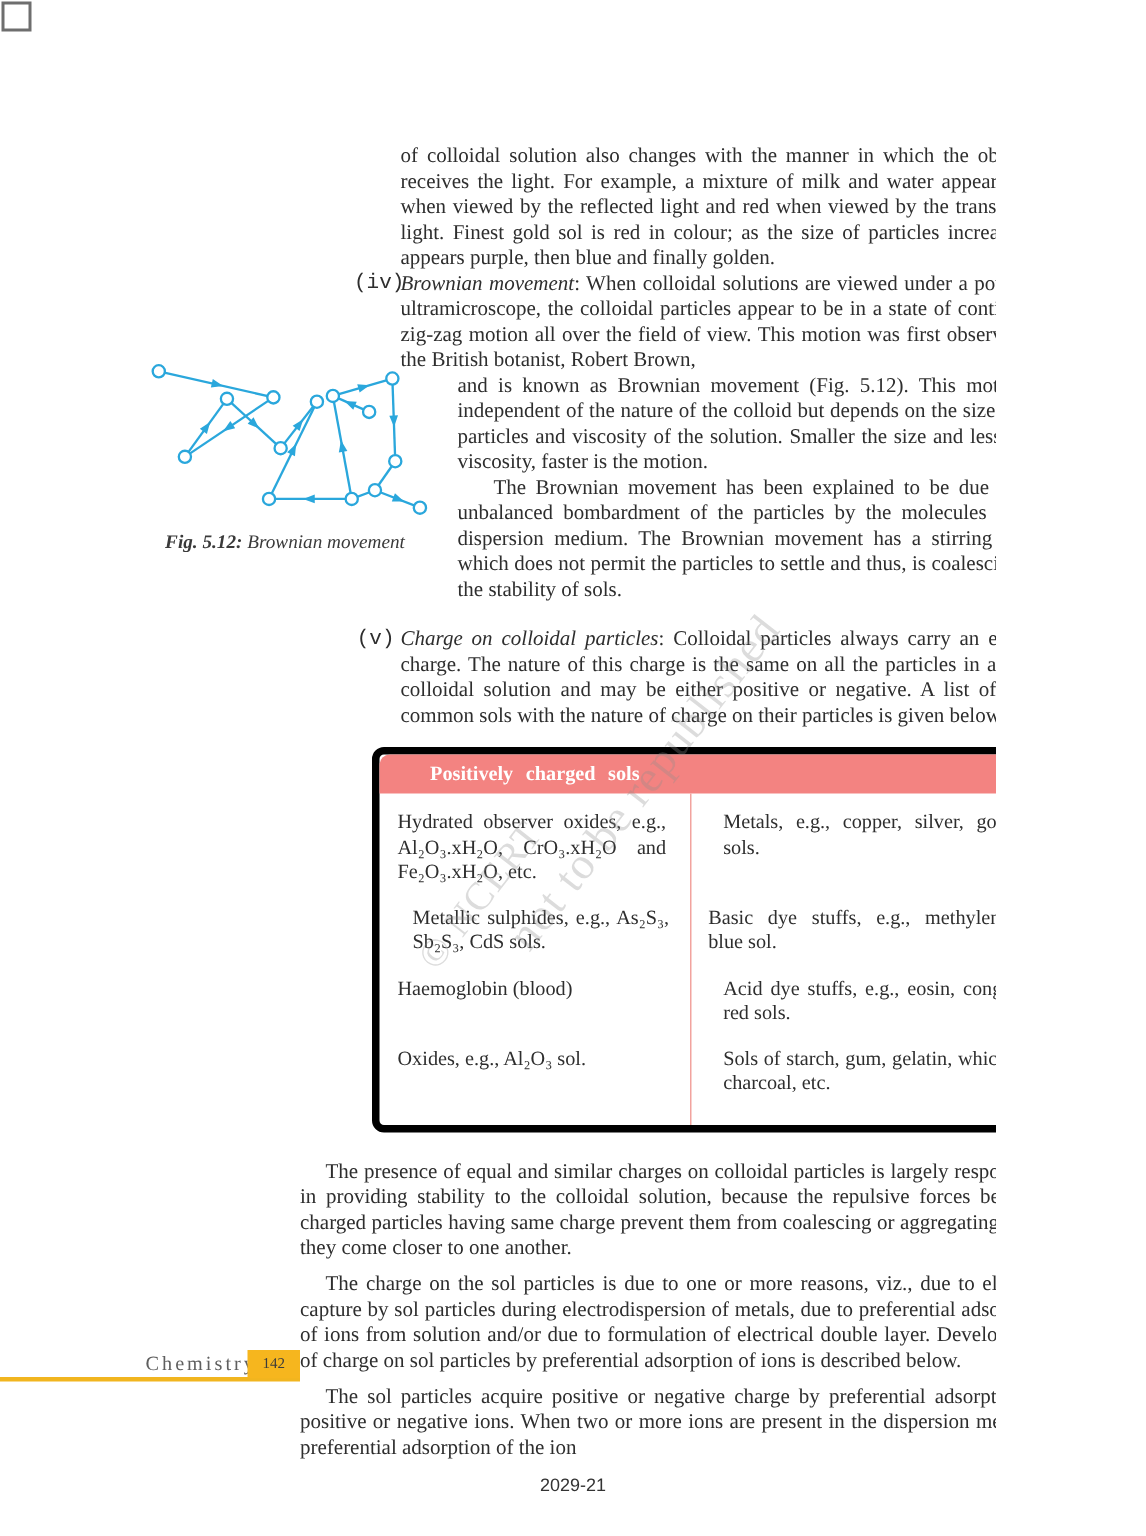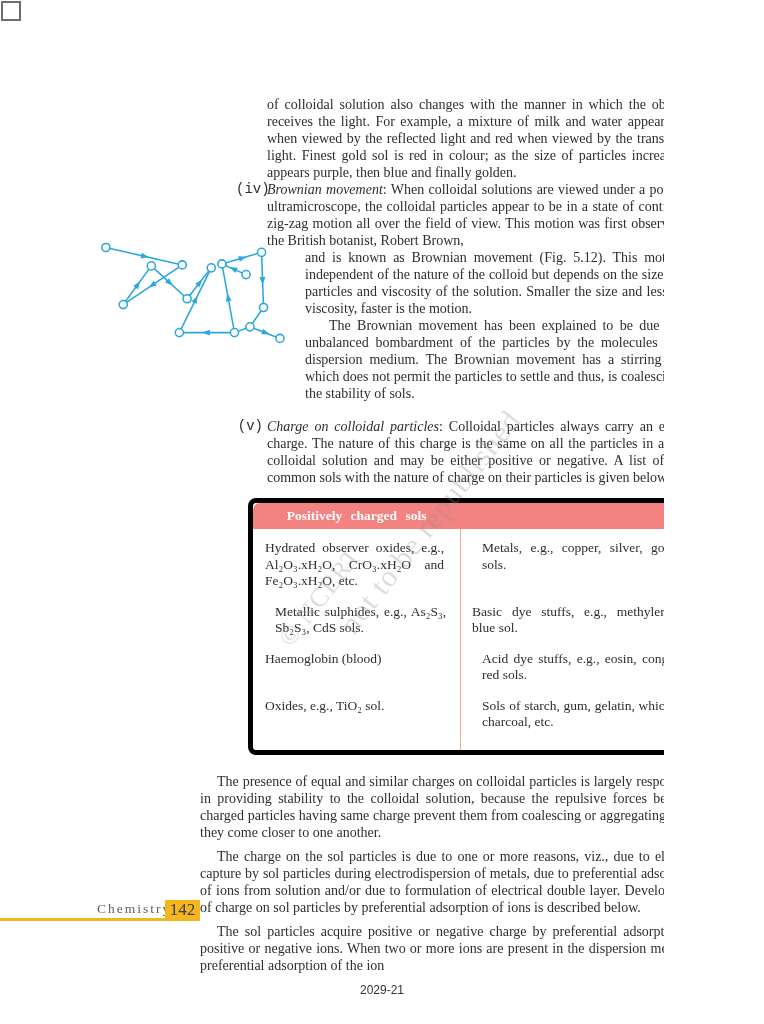--- a/index.html
+++ b/index.html
@@ -55,21 +55,21 @@
   
   .wm { position:absolute; transform:rotate(-52deg); color:#8d8d8d; opacity:0.30;
     white-space:nowrap; pointer-events:none; letter-spacing:1px; }
   .wm1 { left:262px; top:582px; font-size:26px; }
   .wm2 { left:230px; top:505px; width:400px; text-align:center; font-size:30px; }
   
   .footer-line { position:absolute; left:0; top:918px; width:200px; height:3px; background:#f1b51f; }
   .footer-subject { position:absolute; left:97px; top:901px; font-size:13.5px;
     letter-spacing:2px; color:#5f5f5f; }
   .footer-pagenum { position:absolute; left:165px; top:900px; width:35px; height:19px;
-    background:#f6b61e; color:#3c3c3c; font-size:17px; text-align:center; line-height:19px; }
+    background:#f6b61e; color:#3c3c3c; font-size:10px; text-align:center; line-height:19px; }
   .footer-year { position:absolute; left:0; top:983px; width:764px; text-align:center;
     font-family:"Liberation Sans","DejaVu Sans",sans-serif; font-size:12px; color:#333; }
 </style>
 </head>
 <body>
 
 <div class="page">
 
   <div class="reg-square"></div>
 
@@ -117,20 +117,21 @@
               <circle cx="127" cy="36" r="4.2" fill="#fff" stroke="#2aa7dc" stroke-width="1.6"></circle>
               <circle cx="138" cy="32" r="4.2" fill="#fff" stroke="#2aa7dc" stroke-width="1.6"></circle>
               <circle cx="179" cy="20" r="4.2" fill="#fff" stroke="#2aa7dc" stroke-width="1.6"></circle>
               <circle cx="163" cy="43" r="4.2" fill="#fff" stroke="#2aa7dc" stroke-width="1.6"></circle>
               <circle cx="181" cy="77" r="4.2" fill="#fff" stroke="#2aa7dc" stroke-width="1.6"></circle>
               <circle cx="94" cy="103" r="4.2" fill="#fff" stroke="#2aa7dc" stroke-width="1.6"></circle>
               <circle cx="151" cy="103" r="4.2" fill="#fff" stroke="#2aa7dc" stroke-width="1.6"></circle>
               <circle cx="167" cy="97" r="4.2" fill="#fff" stroke="#2aa7dc" stroke-width="1.6"></circle>
               <circle cx="198" cy="109" r="4.2" fill="#fff" stroke="#2aa7dc" stroke-width="1.6"></circle>
             </svg>
+          <div class="figcaption"><span class="cap-label">Fig. 5.12:</span> <span class="cap-text">Brownian movement</span></div>
         </div><span>and is known as Brownian movement (Fig. 5.12). This motion is independent of the nature of the colloid but depends on the size of the particles and viscosity of the solution. Smaller the size and lesser the viscosity, faster is the motion.</span>
       </div>
       <div class="par indent24">The Brownian movement has been explained to be due to the unbalanced bombardment of the particles by the molecules of the dispersion medium. The Brownian movement has a stirring effect which does not permit the particles to settle and thus, is coalescing for the stability of sols.</div>
     </div>
 
     <div class="item item-v">
       <span class="item-label">(v)</span>
       <div class="par"><span class="term">Charge on colloidal particles</span><span>: Colloidal particles always carry an electric charge. The nature of this charge is the same on all the particles in a given colloidal solution and may be either positive or negative. A list of some common sols with the nature of charge on their particles is given below:</span></div>
     </div>
 
@@ -138,21 +139,21 @@
       <div class="thead">
         <div>Positively charged sols</div>
       </div>
       <div class="tbody" id="sols-body">
           <div class="td left">Hydrated observer oxides, e.g., Al₂O₃.xH₂O, CrO₃.xH₂O and Fe₂O₃.xH₂O, etc.</div>
           <div class="td right">Metals, e.g., copper, silver, gold sols.</div>
           <div class="td right">Metallic sulphides, e.g., As₂S₃, Sb₂S₃, CdS sols.</div>
           <div class="td left">Basic dye stuffs, e.g., methylene blue sol.</div>
           <div class="td left">Haemoglobin (blood)</div>
           <div class="td right">Acid dye stuffs, e.g., eosin, congo red sols.</div>
-          <div class="td left">Oxides, e.g., TiO₂ sol.</div>
+          <div class="td left">Oxides, e.g., Al₂O₃ sol.</div>
           <div class="td right">Sols of starch, gum, gelatin, which, charcoal, etc.</div>
         </div>
     </div>
 
     <div class="close-par first">The presence of equal and similar charges on colloidal particles is largely responsible in providing stability to the colloidal solution, because the repulsive forces between charged particles having same charge prevent them from coalescing or aggregating when they come closer to one another.</div>
     <div class="close-par">The charge on the sol particles is due to one or more reasons, viz., due to electron capture by sol particles during electrodispersion of metals, due to preferential adsorption of ions from solution and/or due to formulation of electrical double layer.  Development of charge on sol particles by preferential adsorption of ions is described below.</div>
     <div class="close-par">The sol particles acquire positive or negative charge by preferential adsorption of positive or negative ions. When two or more ions are present in the dispersion medium, preferential adsorption of the ion</div>
   </div>
 
   <div class="wm wm1">© NCERT</div>

